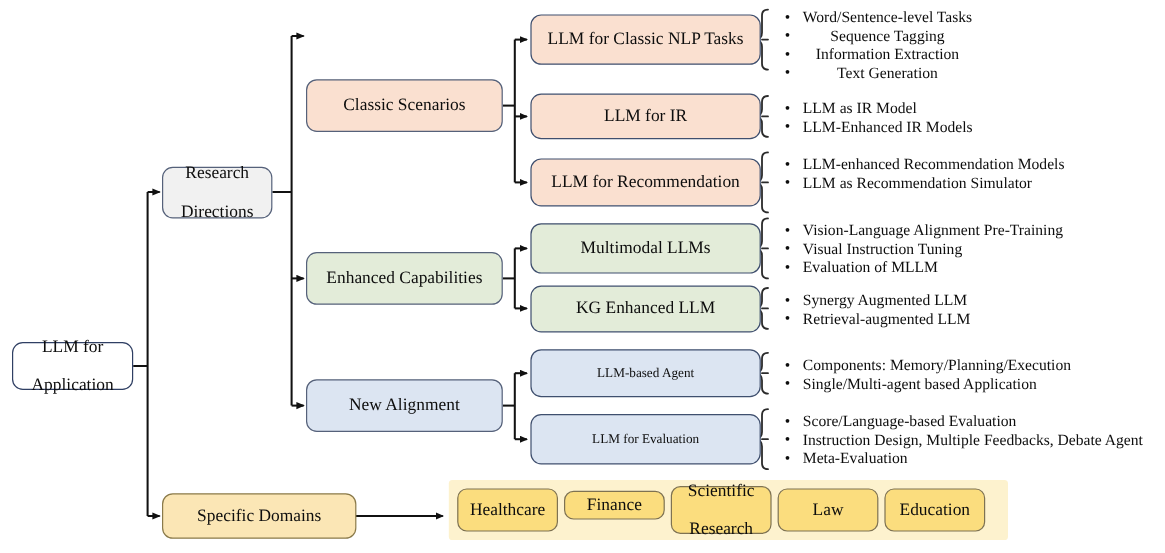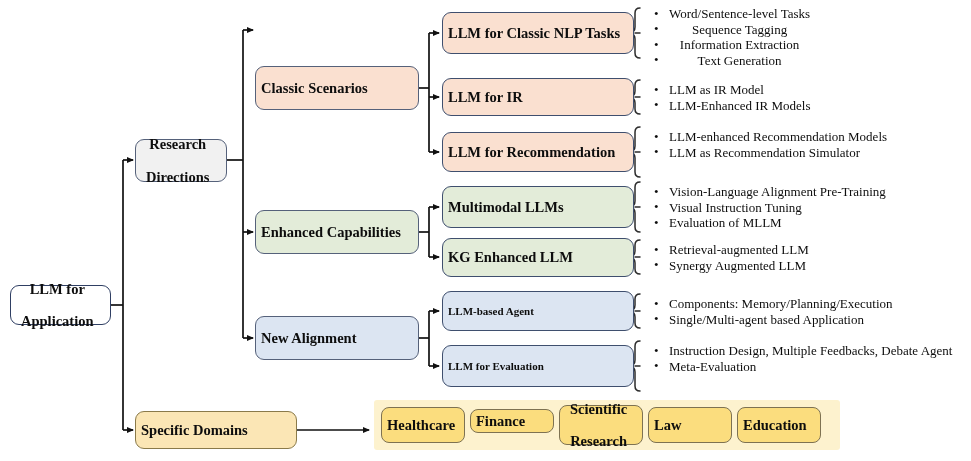--- a/index.html
+++ b/index.html
@@ -2,22 +2,22 @@
 <html><head>
 <meta charset="utf-8">
 <style>
   html,body{margin:0;padding:0;background:#ffffff;}
   body{width:971px;height:461px;position:relative;overflow:hidden;
        font-family:"Liberation Serif","DejaVu Serif",serif;color:#0d0d0d;}
   #canvas{position:absolute;left:0;top:0;width:971px;height:461px;}
   svg#wires{position:absolute;left:0;top:0;width:971px;height:461px;pointer-events:none;}
 
   .node{position:absolute;box-sizing:border-box;display:flex;align-items:center;
-        text-align:center;border-radius:9px;
-        border:1.3px solid #3f4f6e;line-height:1.12;font-weight:bold;}
+        justify-content:center;text-align:center;border-radius:9px;
+        border:1.3px solid #3f4f6e;line-height:1.12;}
   .node span{display:block;padding:0 5px;}
 
   .n-root{background:#ffffff;border-color:#2f3f63;font-size:14.5px;}
   .n-l1-a{background:#f1f1f1;border-color:#55617a;font-size:14.5px;}
   .n-l1-b{background:#fbe6b5;border-color:#8a7a4a;font-size:14.5px;}
 
   .n-peach{background:#fae0d0;border-color:#55617a;font-size:14.5px;}
   .n-green{background:#e3ecd9;border-color:#55617a;font-size:14.5px;}
   .n-blue{background:#dce5f2;border-color:#55617a;font-size:14.5px;}
 
@@ -155,30 +155,31 @@
     <div>LLM as Recommendation Simulator</div>
   </div>
 
   <div class="bullets" style="left:652px;top:184px;">
     <div>Vision-Language Alignment Pre-Training</div>
     <div>Visual Instruction Tuning</div>
     <div>Evaluation of MLLM</div>
   </div>
 
   <div class="bullets" style="left:652px;top:242px;">
+    <div>Synergy Augmented LLM</div>
     <div>Retrieval-augmented LLM</div>
-    <div>Synergy Augmented LLM</div>
   </div>
 
   <div class="bullets" style="left:652px;top:296px;">
     <div>Components: Memory/Planning/Execution</div>
     <div>Single/Multi-agent based Application</div>
   </div>
 
   <div class="bullets" style="left:652px;top:343px;">
+    <div>Score/Language-based Evaluation</div>
     <div>Instruction Design, Multiple Feedbacks, Debate Agent</div>
     <div>Meta-Evaluation</div>
   </div>
 
   <div class="domain-band" style="left:374px;top:400px;width:466px;height:50px;"></div>
 
   <div class="node n-domain" style="left:381px;top:407px;width:84px;height:36px;">
     <span>Healthcare</span>
   </div>
   <div class="node n-domain" style="left:470px;top:409px;width:84px;height:24px;">

